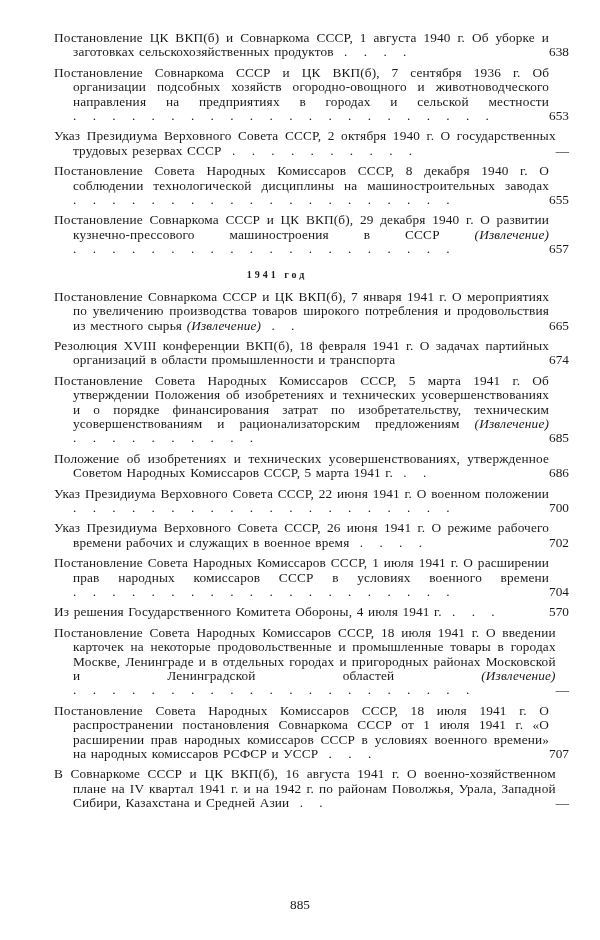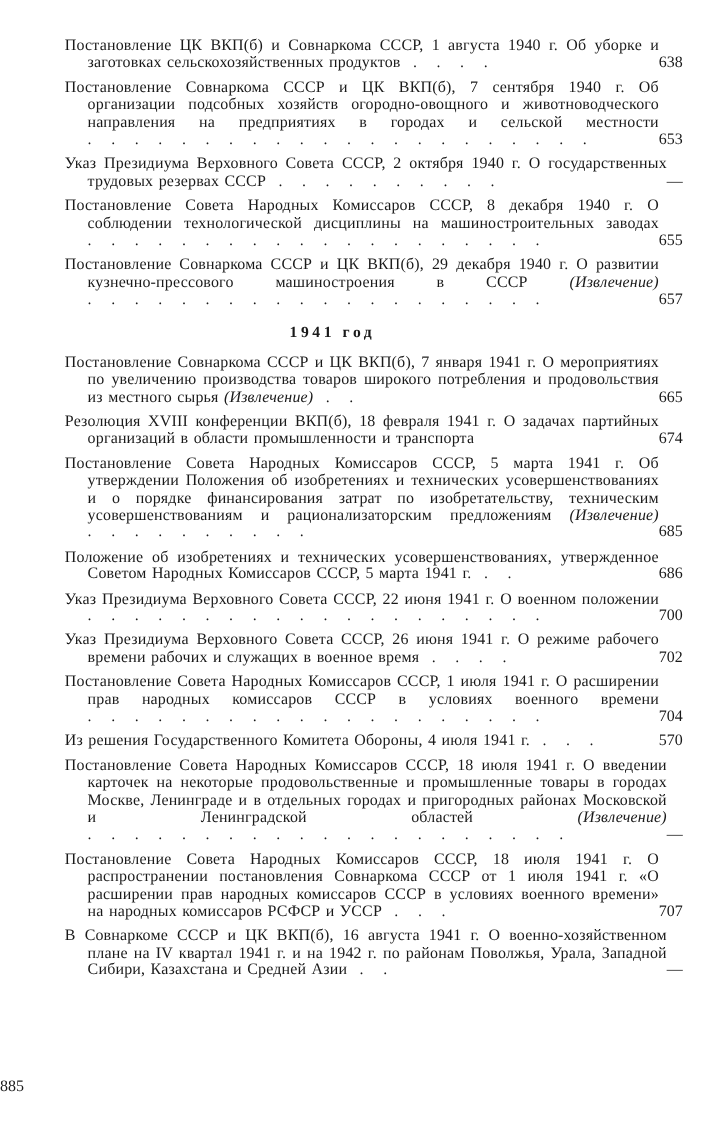--- a/index.html
+++ b/index.html
@@ -46,46 +46,46 @@
     }
     .page-ref {
       flex: 1;
       font-size: 13.3px;
       line-height: 14.4px;
       padding-right: 0;
     }
     .year-heading {
       text-align: center;
       font-weight: bold;
-      font-size: 13px;
+      font-size: 10px;
       letter-spacing: 3px;
       margin: 12px 0 10px 0;
       padding-right: 46px;
     }
     .page-number {
       position: absolute;
       left: 0;
       width: 600px;
       top: 897px;
-      text-align: left;
+      text-align: center;
       font-size: 13.3px;
     }
   </style>
 </head>
 <body>
 
 <div class="page">
 
   <div>
     <div class="entry">
       <div class="entry-text"><span>Постановление ЦК ВКП(б) и Совнаркома СССР, 1 августа 1940 г. Об уборке и заготовках сельскохозяйственных продуктов</span><span class="leader"> . . . .</span></div>
       <div class="page-ref">638</div>
     </div>
     <div class="entry">
-      <div class="entry-text"><span>Постановление Совнаркома СССР и ЦК ВКП(б), 7 сентября 1940 г. Об организации подсобных хозяйств огородно-овощного и животноводческого направления на предприятиях в городах и сельской местности</span><span class="leader"> . . . . . . . . . . . . . . . . . . . . . .</span></div>
+      <div class="entry-text"><span>Постановление Совнаркома СССР и ЦК ВКП(б), 7 сентября 1936 г. Об организации подсобных хозяйств огородно-овощного и животноводческого направления на предприятиях в городах и сельской местности</span><span class="leader"> . . . . . . . . . . . . . . . . . . . . . .</span></div>
       <div class="page-ref">653</div>
     </div>
     <div class="entry">
       <div class="entry-text"><span>Указ Президиума Верховного Совета СССР, 2 октября 1940 г. О государственных трудовых резервах СССР</span><span class="leader"> . . . . . . . . . .</span></div>
       <div class="page-ref">—</div>
     </div>
     <div class="entry">
       <div class="entry-text"><span>Постановление Совета Народных Комиссаров СССР, 8 декабря 1940 г. О соблюдении технологической дисциплины на машиностроительных заводах</span><span class="leader"> . . . . . . . . . . . . . . . . . . . .</span></div>
       <div class="page-ref">655</div>
     </div>

